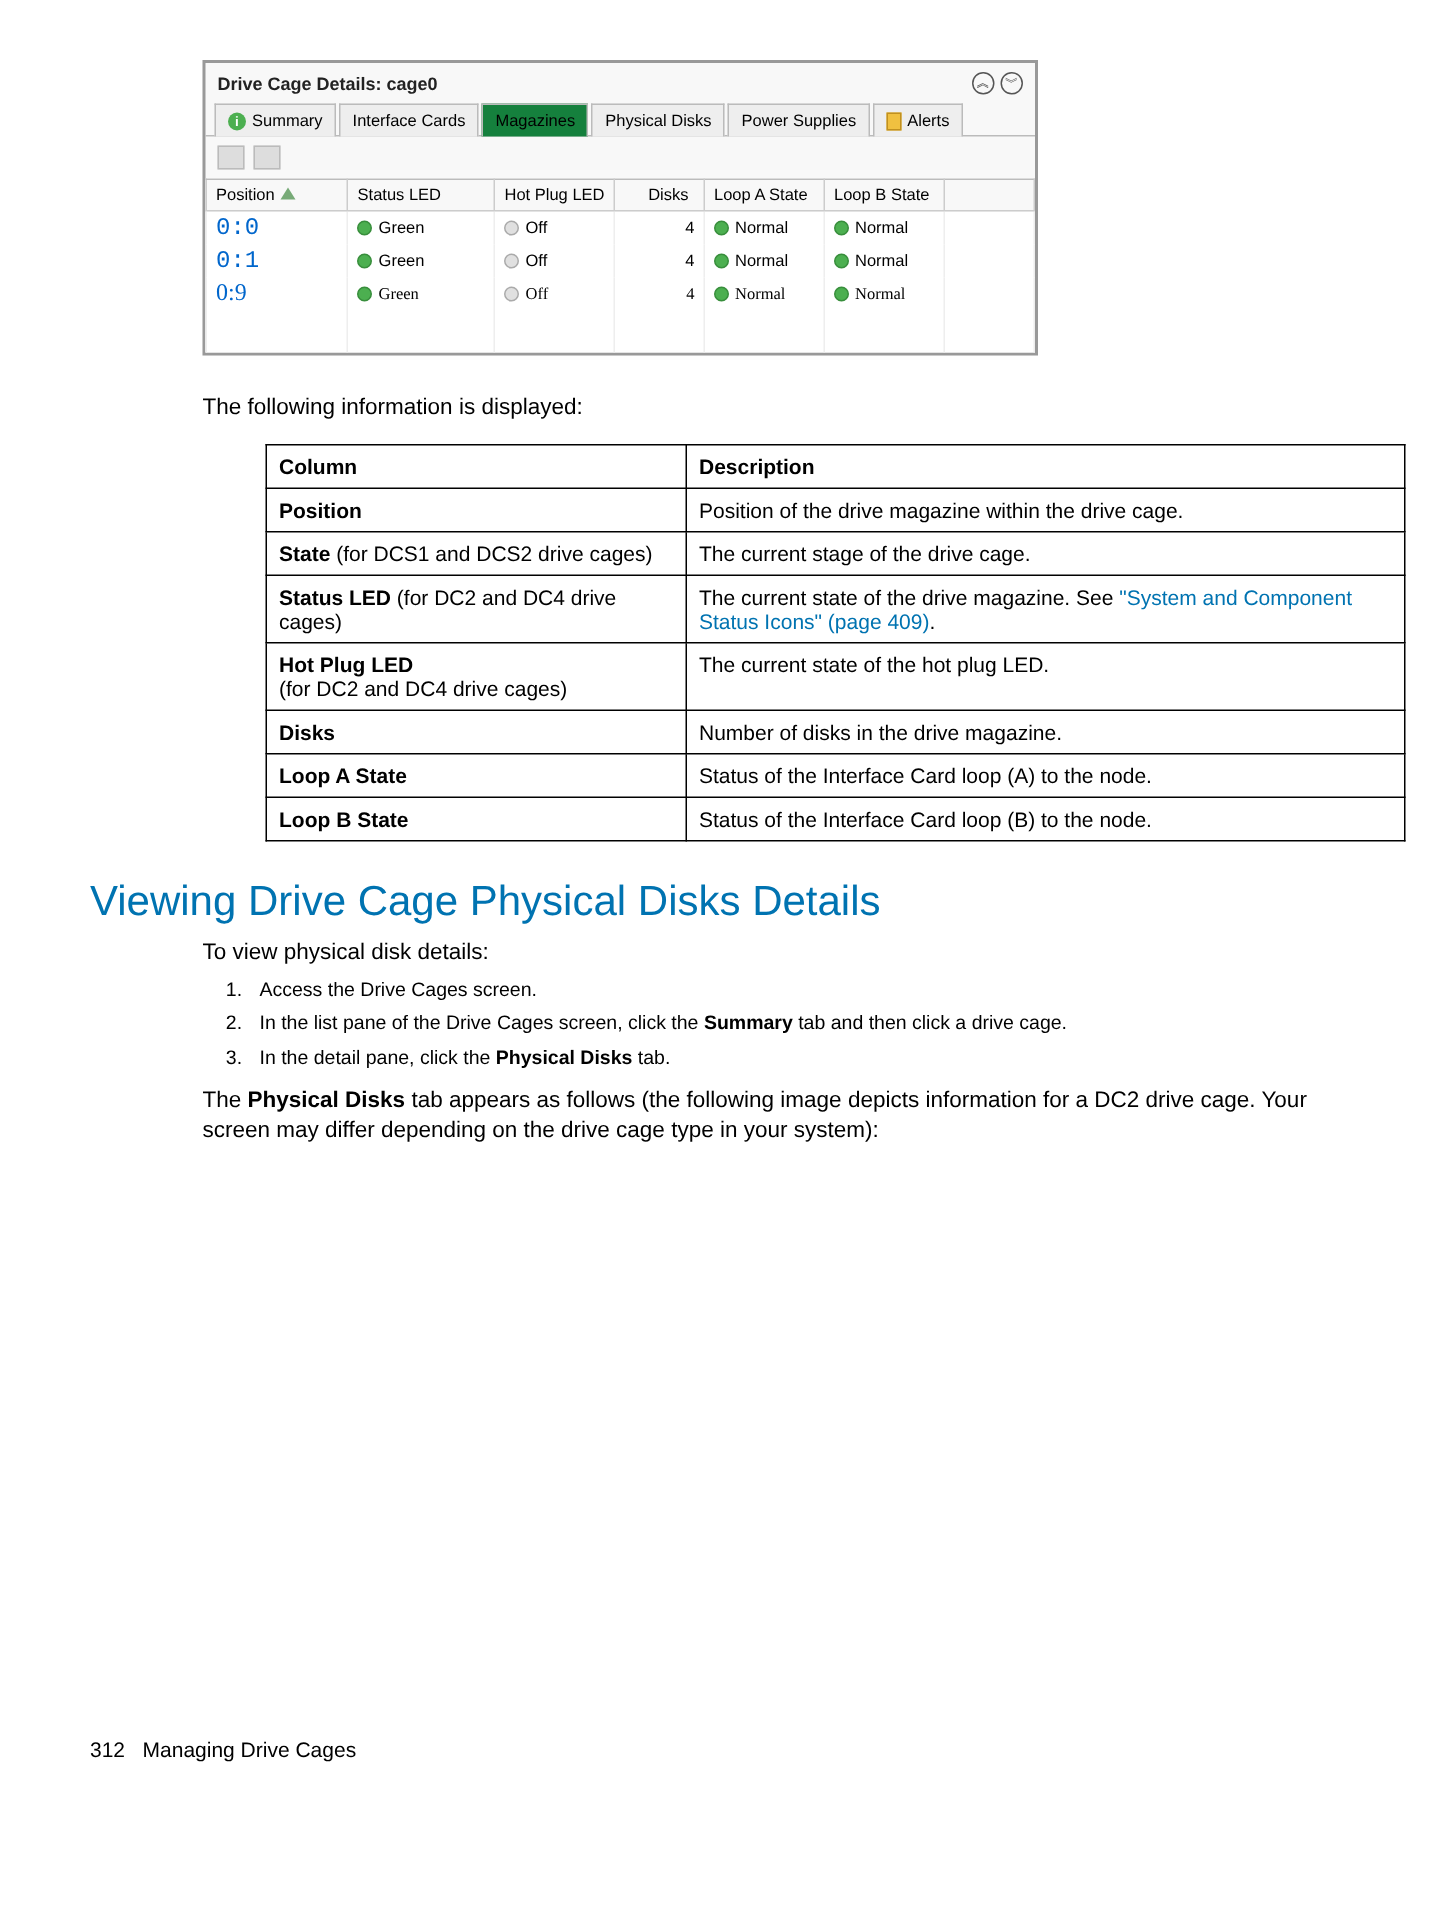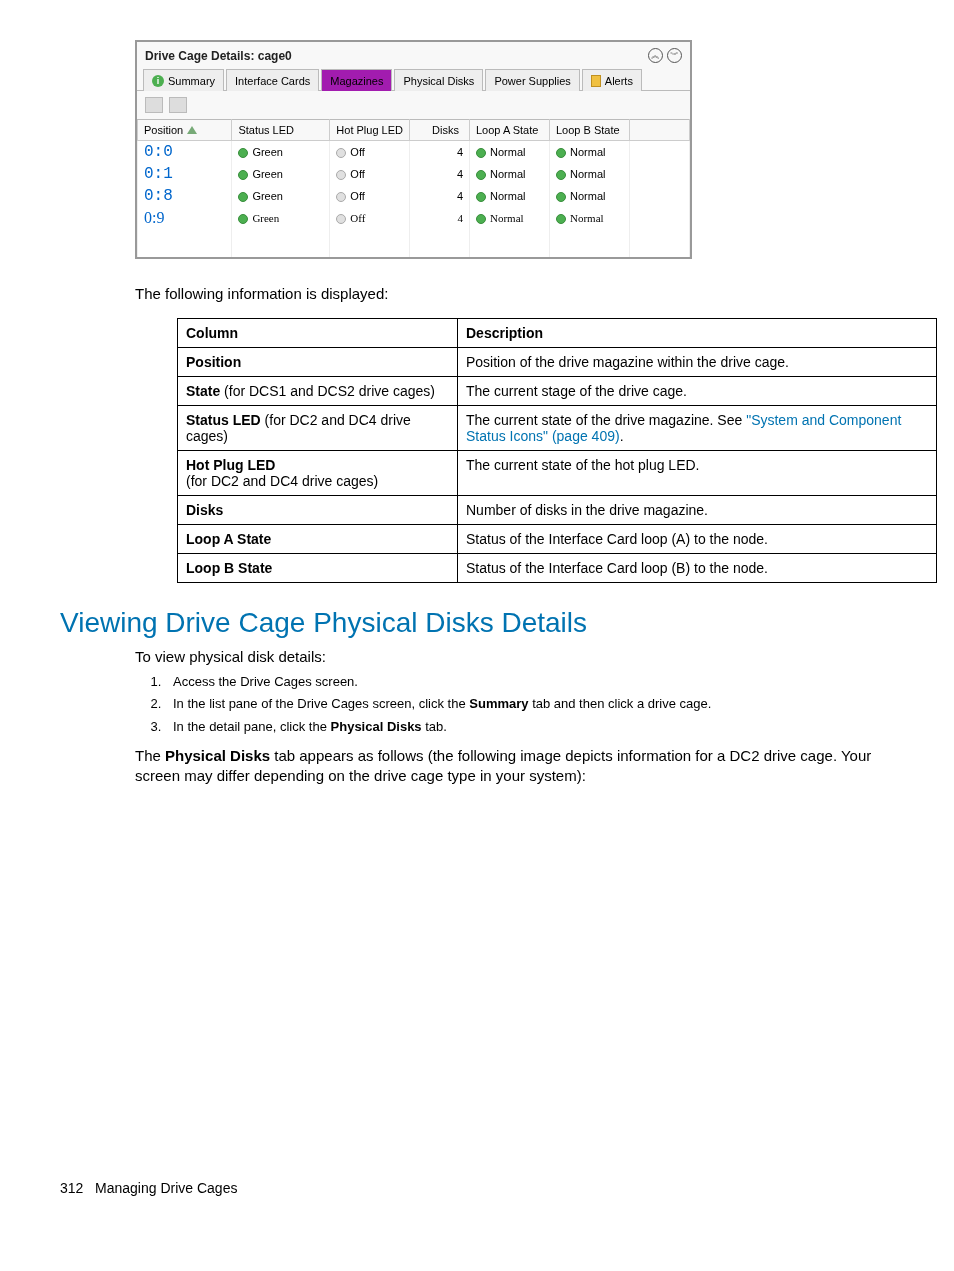--- a/index.html
+++ b/index.html
@@ -44,21 +44,21 @@
   .tab {
     border:1px solid #bbb;
     border-bottom:none;
     background:#eee;
     padding:3px 8px;
     margin-right:2px;
     display:flex; align-items:center; gap:4px;
     height: 22px;
     position:relative; top:1px;
   }
-  .tab.active { background:#a21caf; }
+  .tab.active { background:#15803d; }
   .toolbar {
     padding:6px 8px;
     display:flex; gap:6px;
   }
   .tool-btn { width:18px; height:16px; background:#ddd; border:1px solid #bbb; }
   .grid {
     width:100%; border-collapse:collapse; font-size:11px; background:#fff;
   }
   .grid th {
     text-align:left; font-weight:normal; padding:4px 6px;
@@ -179,29 +179,20 @@
           <tr>
             <td class="monolink">0:1</td>
             <td><span class="dot green"></span>Green</td>
             <td><span class="dot off"></span>Off</td>
             <td class="num-right">4</td>
             <td><span class="dot green"></span>Normal</td>
             <td><span class="dot green"></span>Normal</td>
             <td></td>
           </tr>
           <tr>
-            <td class="monolink">0:8</td>
-            <td><span class="dot green"></span>Green</td>
-            <td><span class="dot off"></span>Off</td>
-            <td class="num-right">4</td>
-            <td><span class="dot green"></span>Normal</td>
-            <td><span class="dot green"></span>Normal</td>
-            <td></td>
-          </tr>
-          <tr>
             <td class="monolink">0:9</td>
             <td><span class="dot green"></span>Green</td>
             <td><span class="dot off"></span>Off</td>
             <td class="num-right">4</td>
             <td><span class="dot green"></span>Normal</td>
             <td><span class="dot green"></span>Normal</td>
             <td></td>
           </tr>
         </tbody>
     </table>

